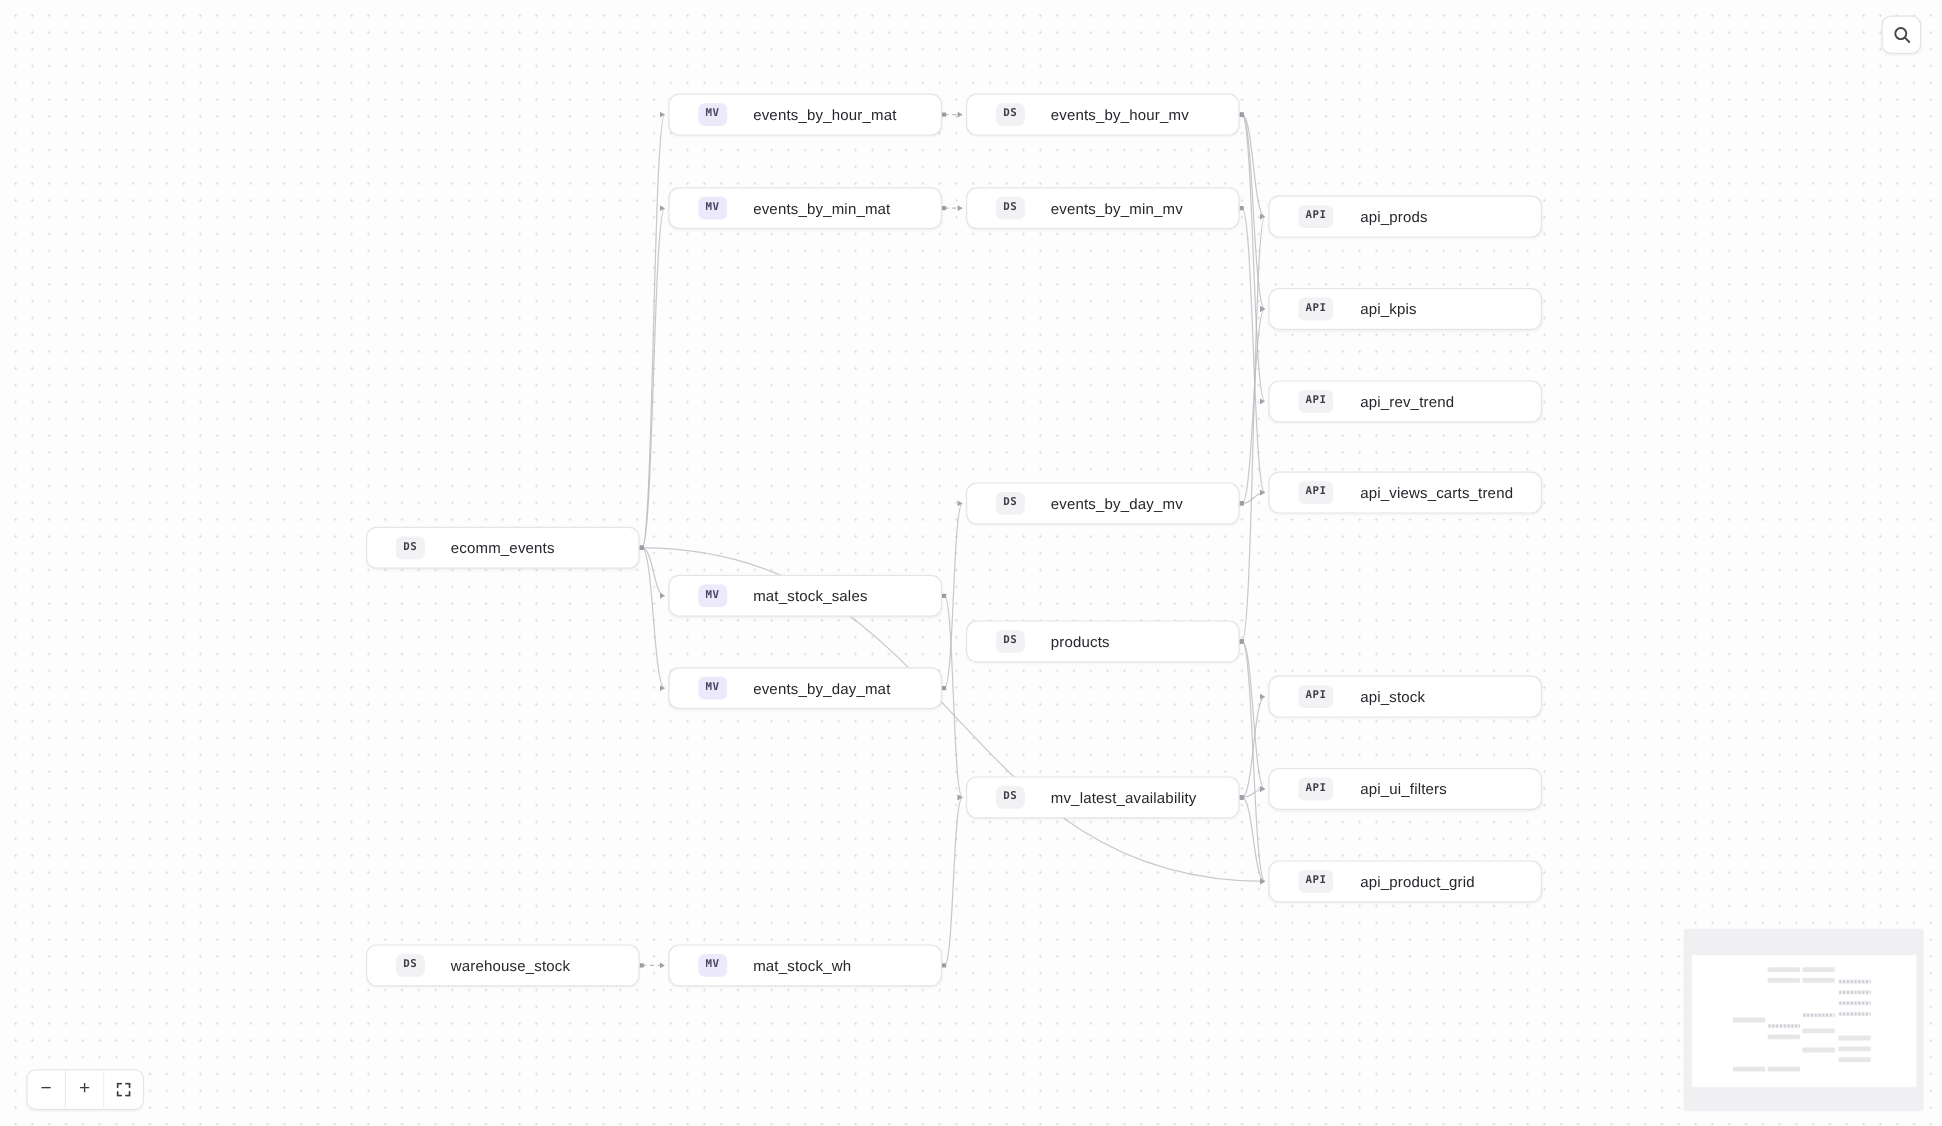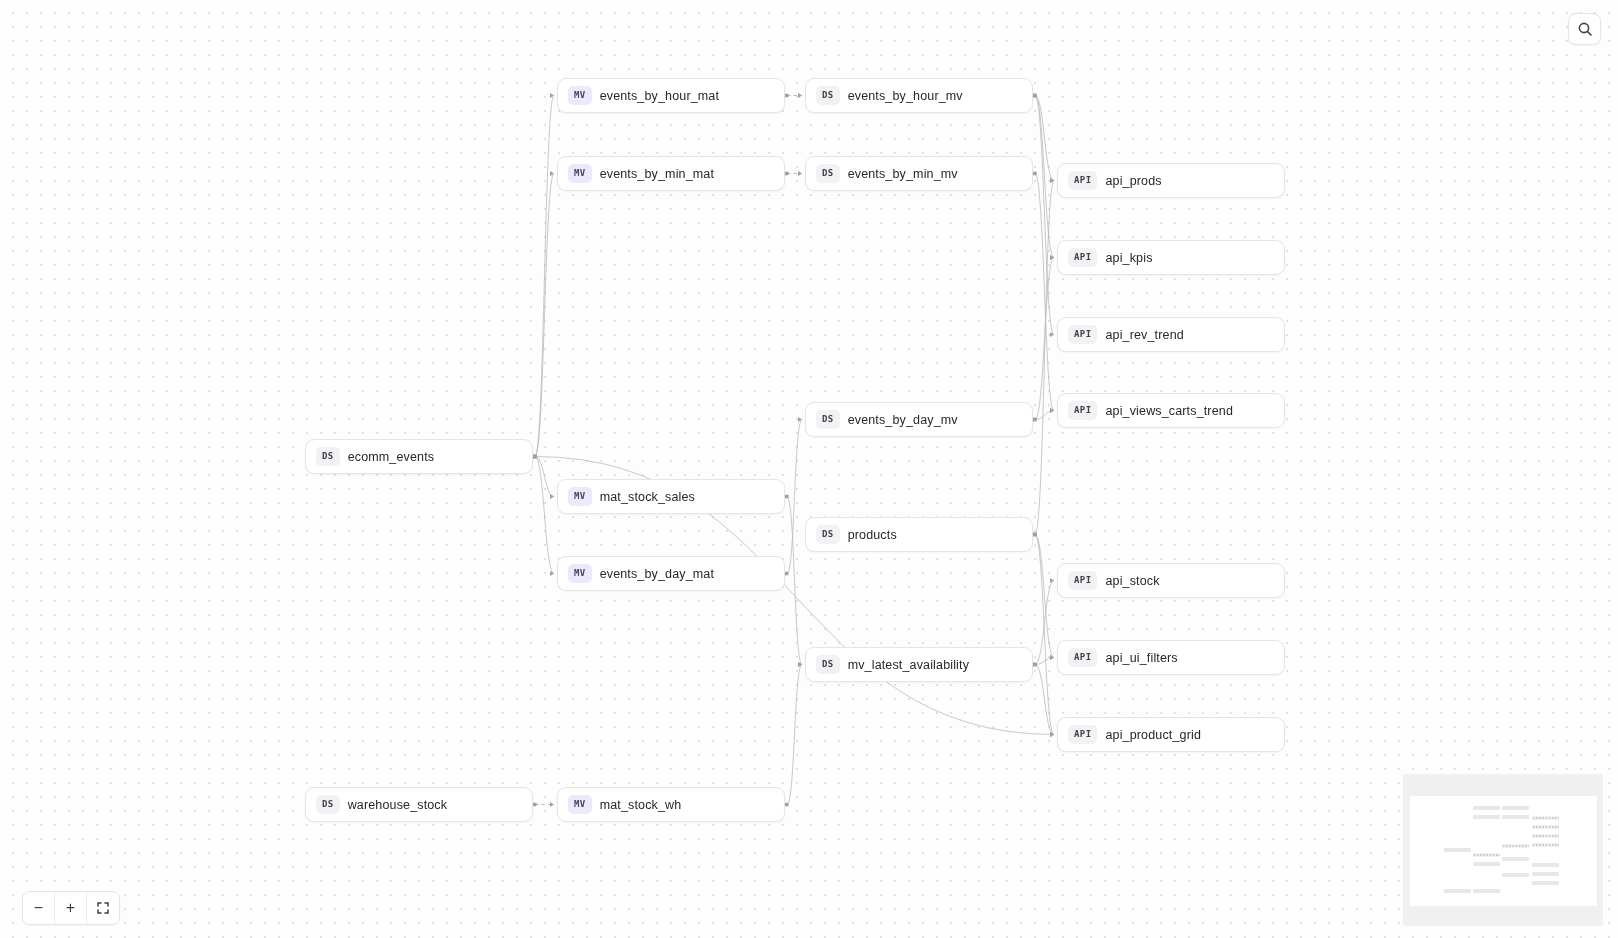--- a/index.html
+++ b/index.html
@@ -14,21 +14,21 @@
   }
   #edge-layer { position: absolute; inset: 0; width: 1618px; height: 938px; }
   #edge-layer path.edge { fill: none; stroke: #b4b4bc; stroke-width: 1; stroke-opacity: .75; }
   #edge-layer path.edge.dashed { stroke-dasharray: 3.5 3; stroke-opacity: .9; }
   #edge-layer .src-dot { fill: #9e9ea6; }
   #edge-layer .tgt-arrow { fill: #a0a0a8; }
 
   .node {
     position: absolute; width: 228px; height: 35px;
     background: #fff; border: 1px solid #e5e5e9; border-radius: 9px;
-    display: flex; align-items: center; gap: 8px; padding: 0 10px;
+    display: flex; align-items: center; gap: 22px; padding: 0 24px;
     box-shadow: 0 1px 2px rgba(20,20,40,.04);
     cursor: default;
   }
   .badge {
     font-family: "DejaVu Sans Mono", monospace;
     font-size: 9px; font-weight: 600; letter-spacing: .4px; line-height: 1;
     padding: 5px 6px; border-radius: 5px; flex: 0 0 auto;
   }
   .badge.MV  { background: #ece9fb; color: #4a4564; }
   .badge.DS  { background: #f2f2f4; color: #3f3f4a; }

